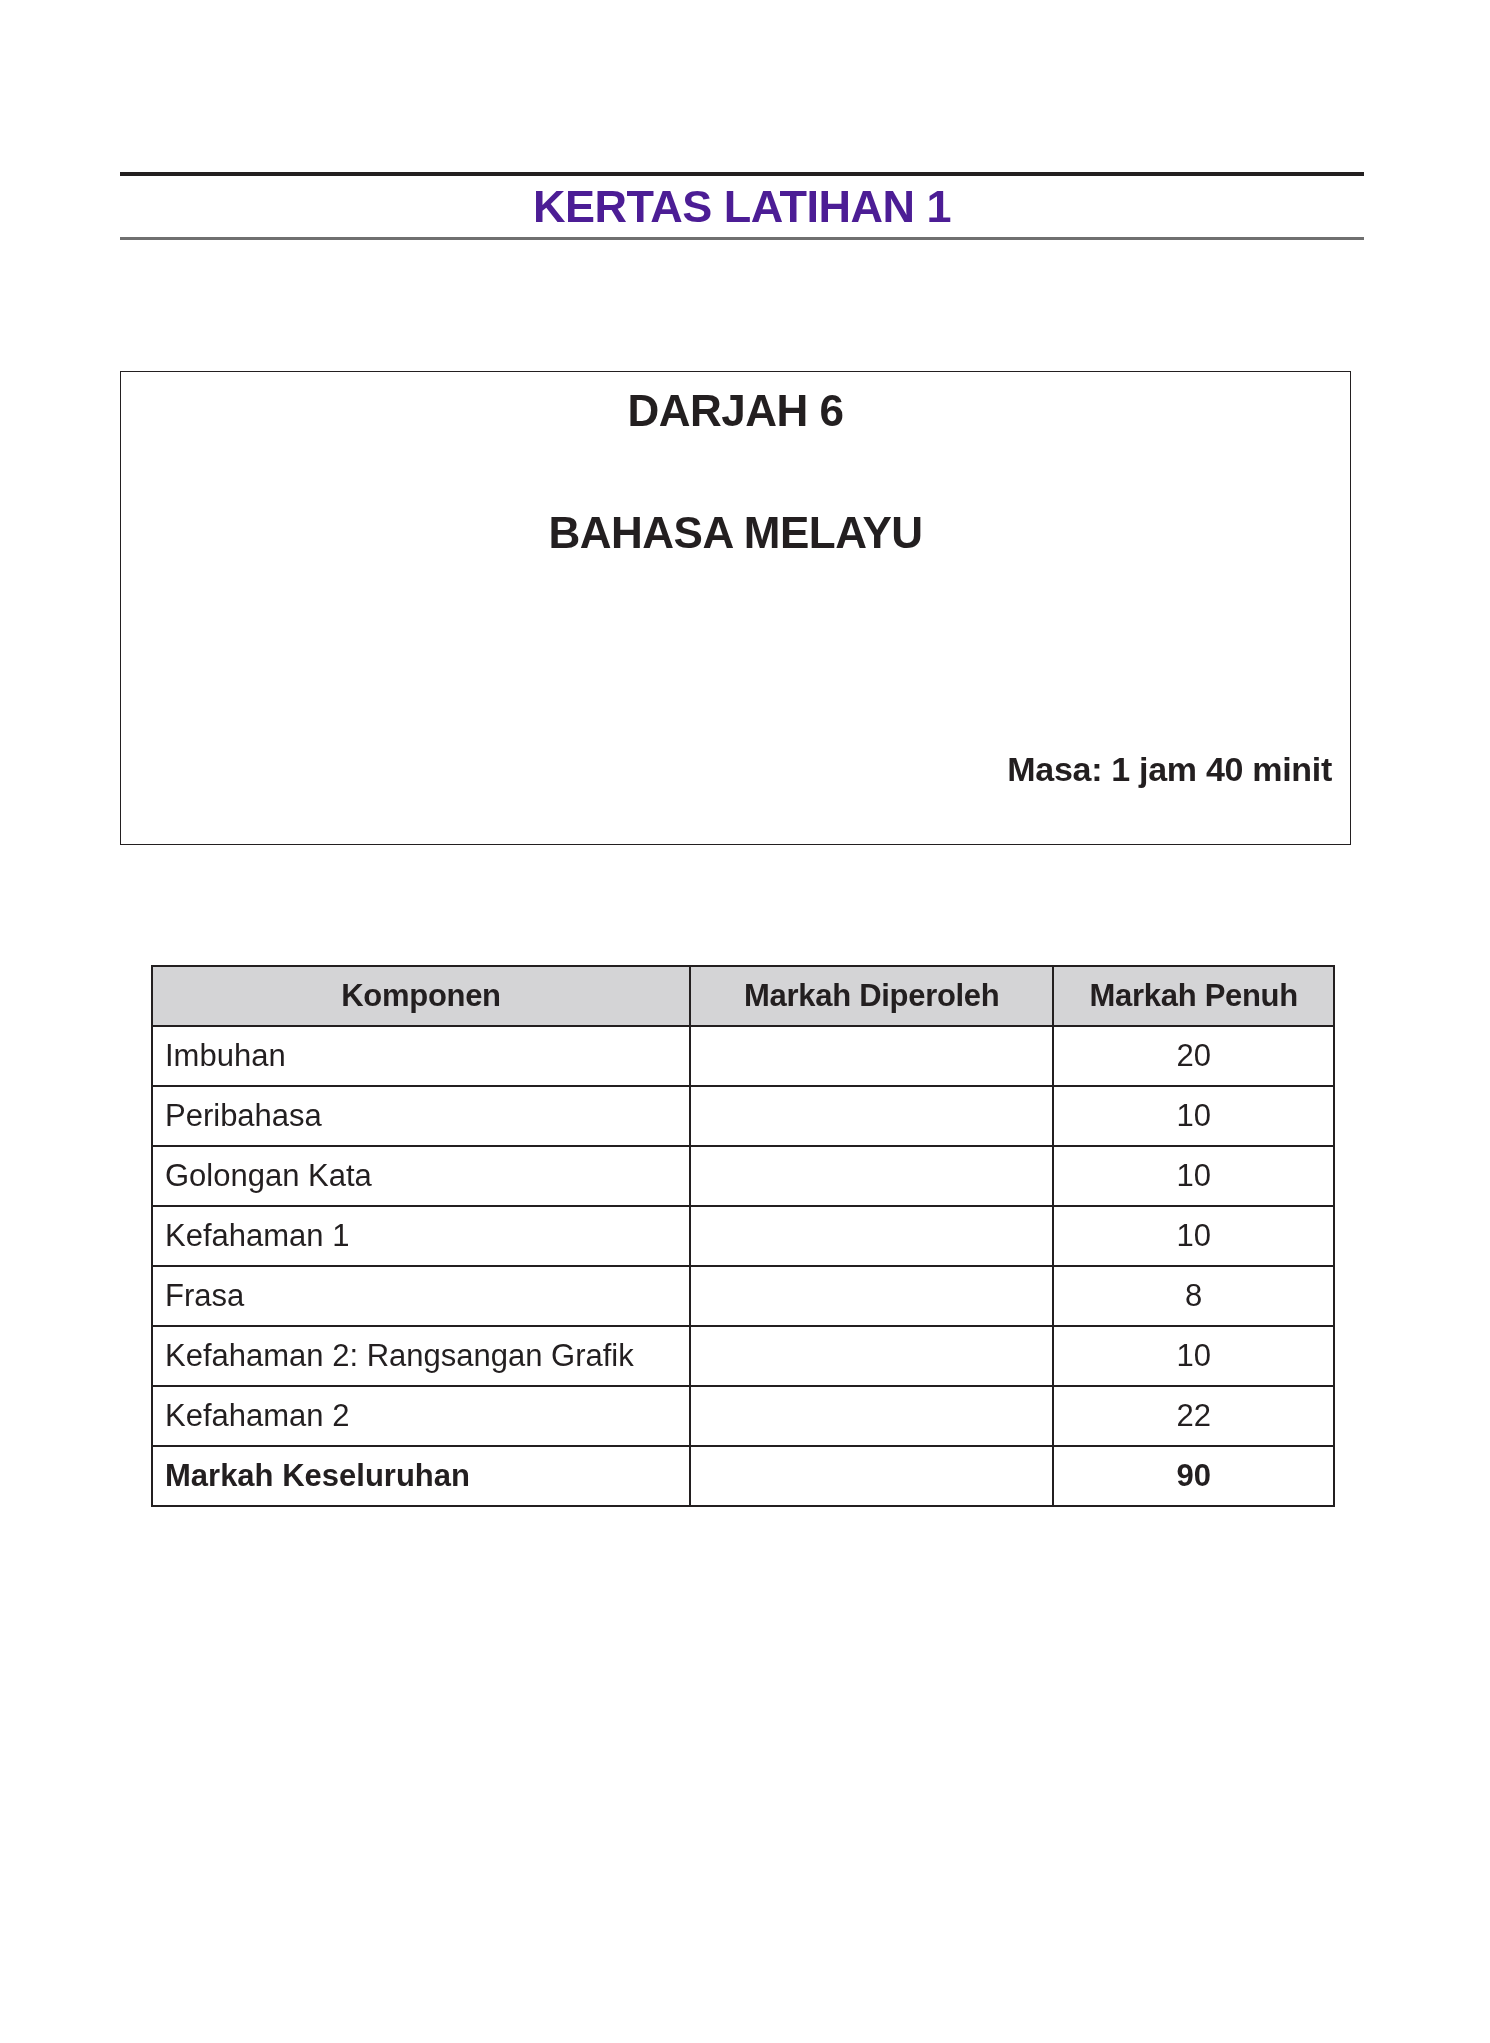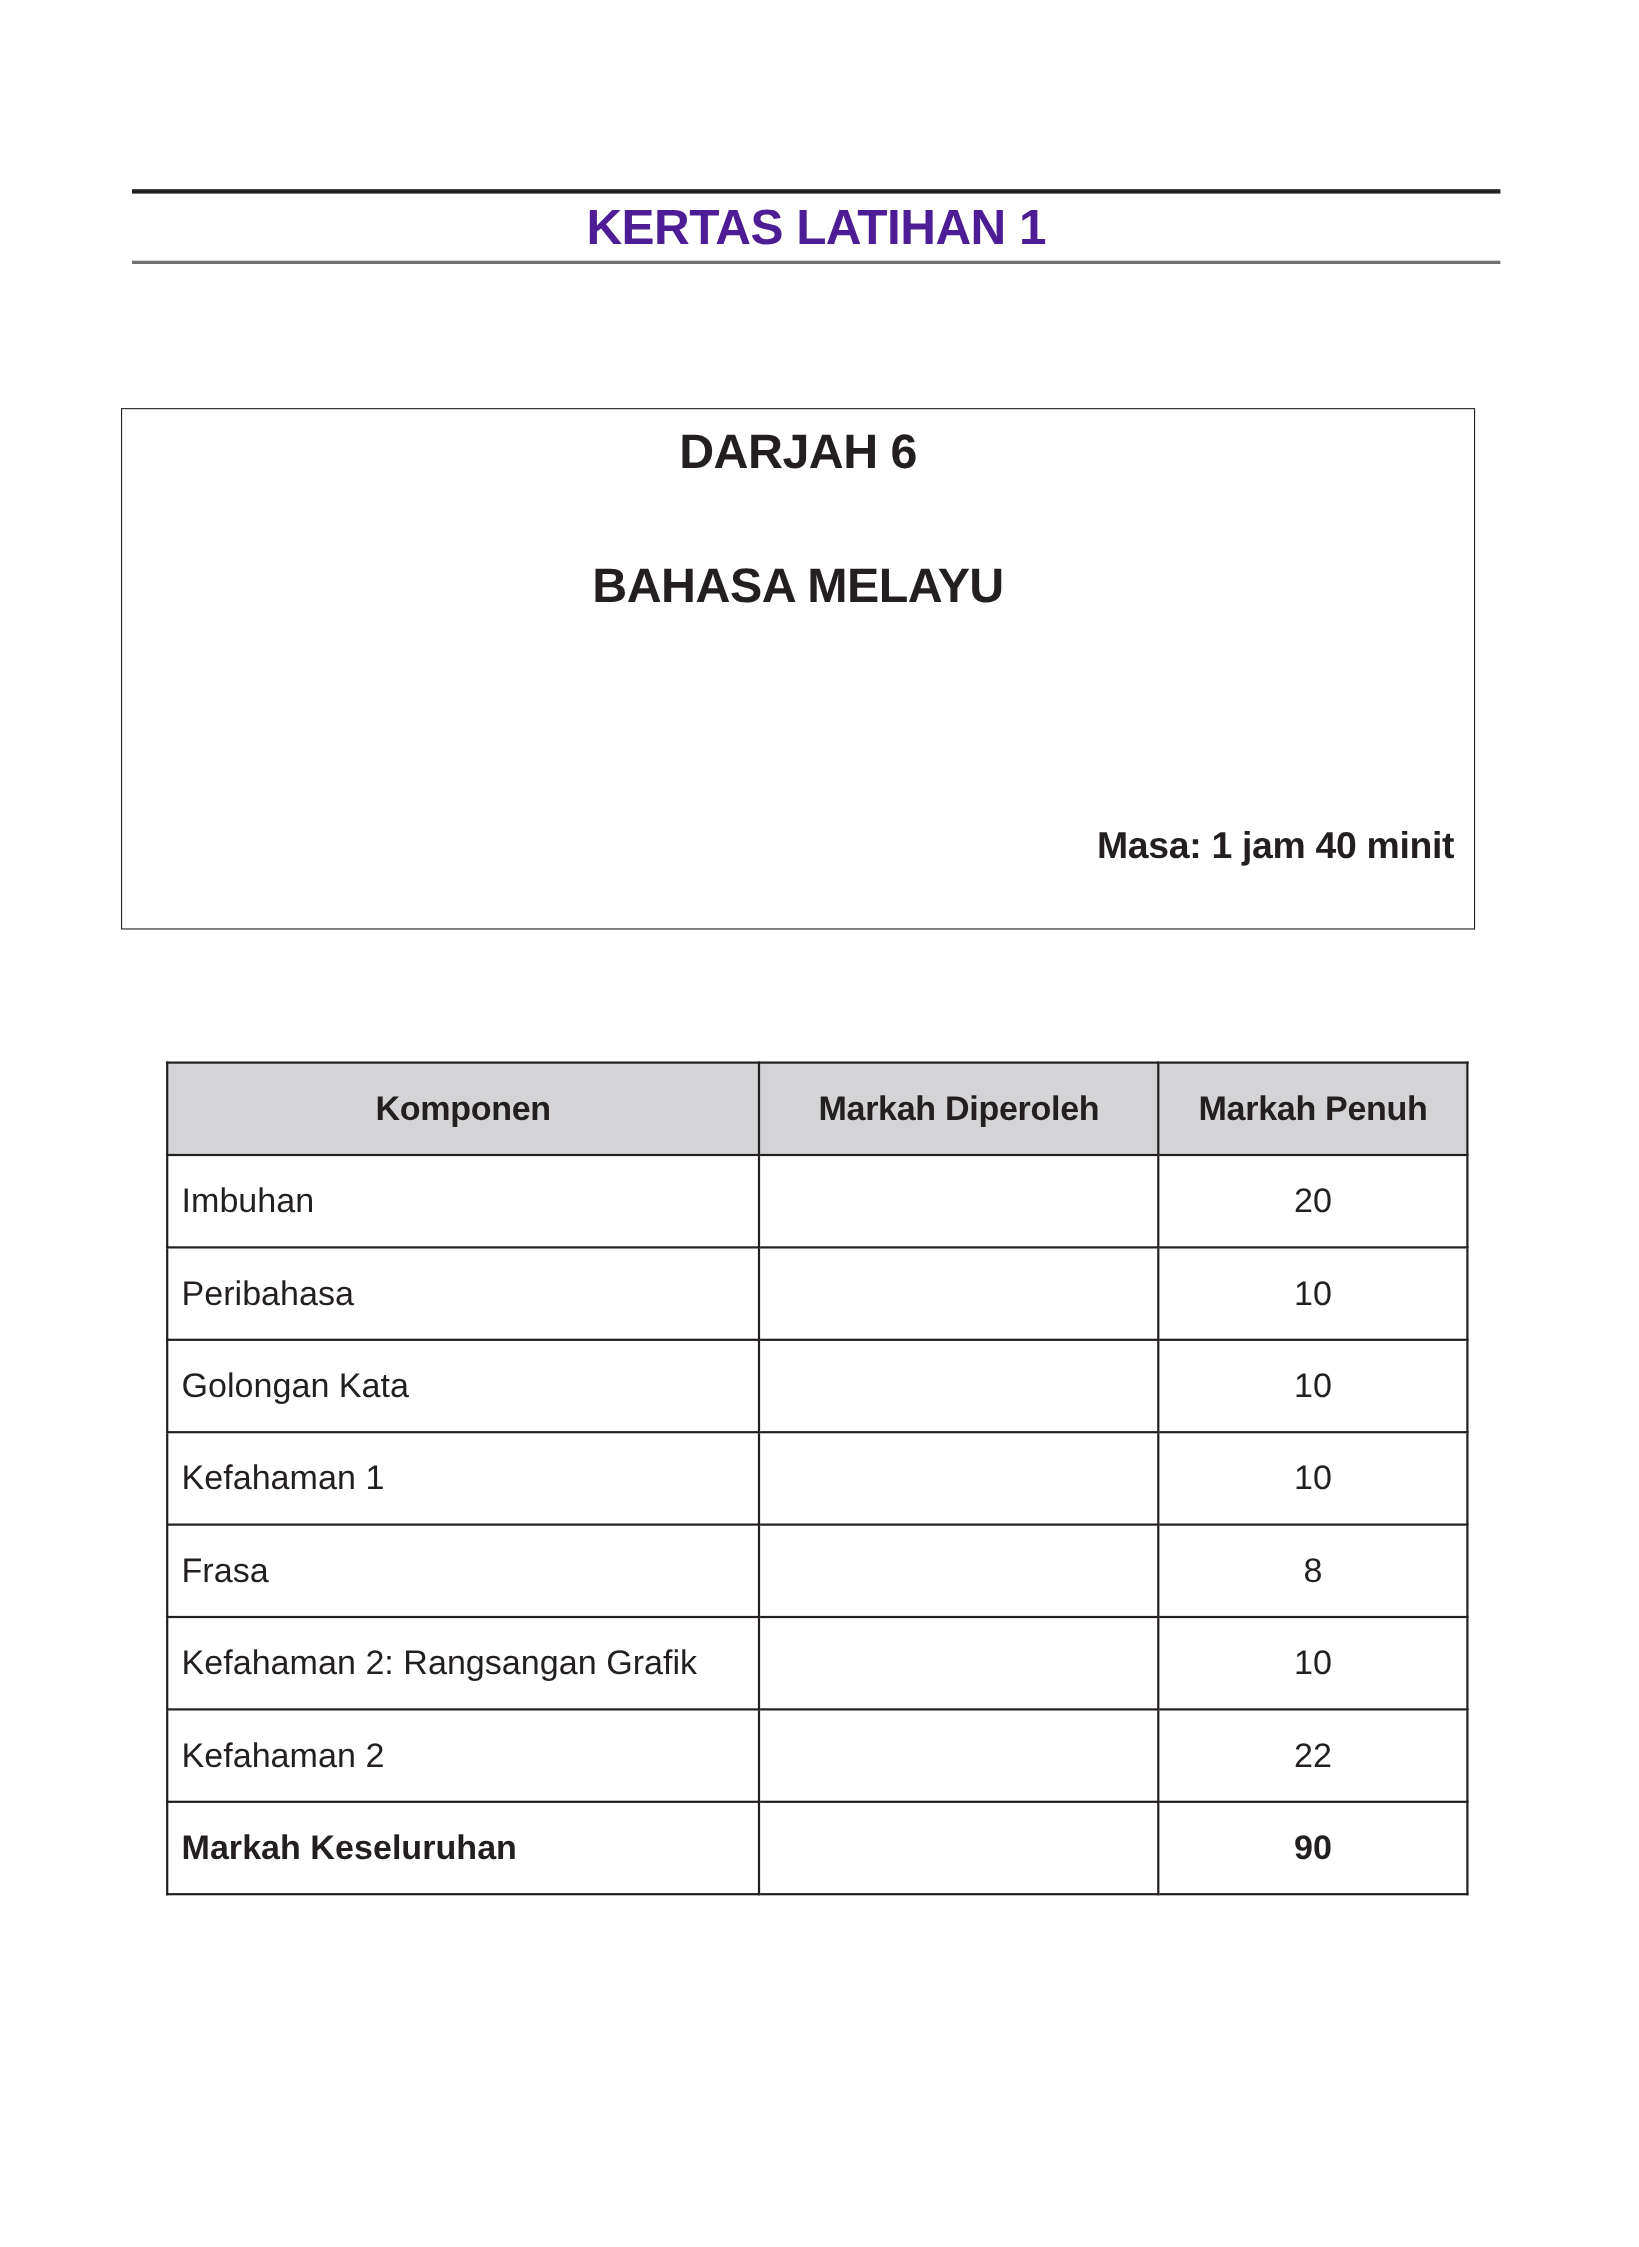--- a/index.html
+++ b/index.html
@@ -3,33 +3,33 @@
 <meta charset="utf-8">
 <style>
   html, body { margin:0; padding:0; background:#ffffff; }
   body { width:1490px; height:2043px; position:relative; overflow:hidden;
          font-family:"Liberation Sans", "DejaVu Sans", sans-serif; color:#231f20; }
   .rule-top { position:absolute; left:120px; width:1244px; top:172px; height:4px; background:#231f20; }
   .rule-bottom { position:absolute; left:120px; width:1244px; top:237px; height:3px; background:#707070; }
   .page-title { position:absolute; left:120px; width:1244px; top:176px; height:61px;
                 display:flex; align-items:center; justify-content:center;
                 font-weight:bold; font-size:45px; letter-spacing:-0.5px; color:#4c1d95; }
-  .cover-box { position:absolute; left:110px; top:371px; width:1231px; height:474px;
+  .cover-box { position:absolute; left:120px; top:371px; width:1231px; height:474px;
                border:1.5px solid #231f20; box-sizing:border-box; }
   .grade { position:absolute; left:0; right:0; top:14px; text-align:center;
            font-weight:bold; font-size:44px; letter-spacing:-0.5px; }
   .subject { position:absolute; left:0; right:0; top:136px; text-align:center;
              font-weight:bold; font-size:44px; letter-spacing:-0.5px; }
   .paper { position:absolute; left:0; right:0; top:200px; text-align:center;
            font-weight:normal; font-size:43px; }
   .duration { position:absolute; right:18px; top:378px;
               font-weight:bold; font-size:34px; letter-spacing:-0.3px; }
   table.marks { position:absolute; left:151px; top:965px; width:1184px; height:455px;
                 border-collapse:collapse; border:2.5px solid #231f20; }
-  table.marks th, table.marks td { border:2px solid #231f20; font-size:31px; padding:16px; height:50px; }
+  table.marks th, table.marks td { border:2px solid #231f20; font-size:31px; padding:4px; height:50px; }
   table.marks th { background:#d4d4d6; font-weight:bold; text-align:center; letter-spacing:-0.3px; }
   table.marks td.comp { text-align:left; padding-left:12px;margin-top:13px; }
   table.marks td.full { text-align:center; }
   table.marks tr.total td { font-weight:bold; }
   col.c1 { width:539px; } col.c2 { width:364px; } col.c3 { width:281px; }
 </style>
 </head>
 <body>
 
 <div class="rule-top"></div>

